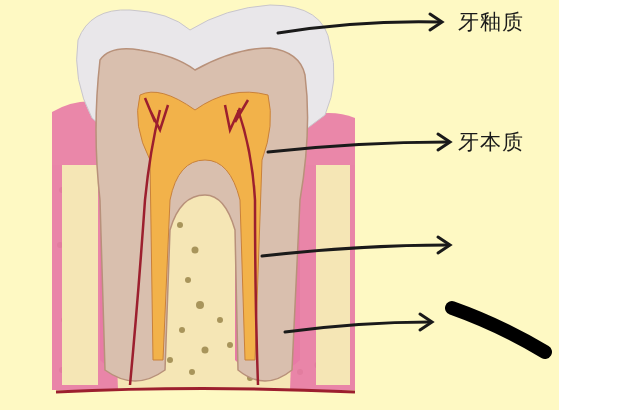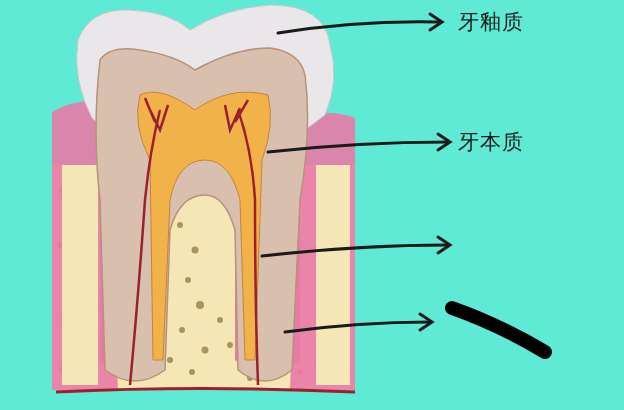--- a/index.html
+++ b/index.html
@@ -1,16 +1,16 @@
 <!DOCTYPE html>
 <html><head>
 <meta charset="utf-8">
 <style>
   html, body { margin:0; padding:0; background:#ffffff; }
-  #stage { position:relative; width:624px; height:410px; overflow:hidden; background:#5eead4; }
+  #stage { position:relative; width:559px; height:410px; overflow:hidden; background:#fef9c3; }
   svg { position:absolute; left:0; top:0; }
   .label { position:absolute; font-family:"DejaVu Serif", serif; font-size:21px; color:#1a1a1a; letter-spacing:1px; white-space:nowrap; }
 </style>
 </head>
 <body>
 
 <div id="stage">
   <svg width="624" height="410" viewBox="0 0 624 410">
 
     <g>

